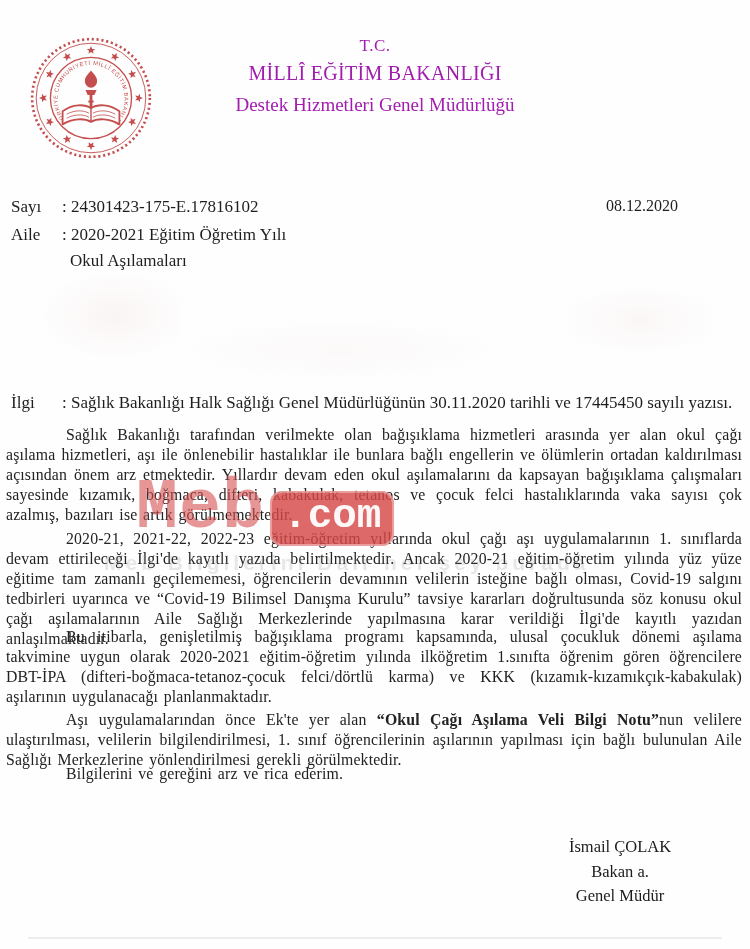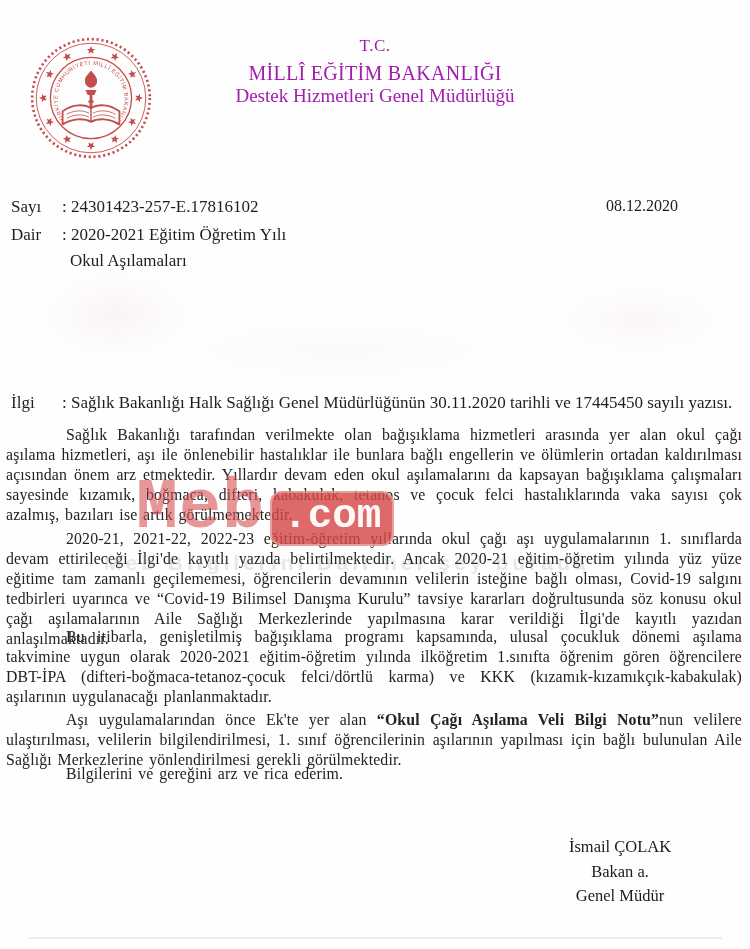--- a/index.html
+++ b/index.html
@@ -7,21 +7,21 @@
     position:relative; width:750px; height:949px; margin:0 auto;
     background:#fefefe; overflow:hidden;
     font-family:"Liberation Serif", serif; color:#1e1e1e;
   }
   
   .seal { position:absolute; left:28px; top:28px; width:126px; height:140px; opacity:.93; }
   
   .hdr { position:absolute; top:36px; left:0; width:750px; text-align:center; color:#a21caf; }
   .hdr .tc        { font-size:17px; letter-spacing:.5px; }
   .hdr .ministry  { font-size:20px; margin-top:6px; letter-spacing:.3px; }
-  .hdr .dept      { font-size:19px; margin-top:0; }
+  .hdr .dept      { font-size:19px; margin-top:9px; }
   
   .meta-row { position:absolute; font-size:17px; white-space:nowrap; }
   .row-sayi { top:197px; left:11px; }
   .row-konu { top:225px; left:11px; }
   .row-okul { top:251px; left:70px; }
   .lbl { display:inline-block; width:51px; }
   .letter-date { position:absolute; top:197px; left:606px; font-size:16px; }
   .row-ilgi { top:393px; left:11px; }
   
   .body-text { position:absolute; left:6px; width:736px; }
@@ -109,25 +109,25 @@
     <path d="M38 85 C46 80.5 55 81 60 84 M38 89 C46 84.5 55 85 60 88 M86 85 C78 80.5 69 81 64 84 M86 89 C78 84.5 69 85 64 88" fill="none" stroke="#c04040" stroke-width="0.8"></path>
   </svg>
 
   <div class="hdr">
     <div class="tc">T.C.</div>
     <div class="ministry">MİLLÎ EĞİTİM BAKANLIĞI</div>
     <div class="dept">Destek Hizmetleri Genel Müdürlüğü</div>
   </div>
 
   <div class="meta-row row-sayi">
-    <span class="lbl">Sayı</span><span>: 24301423-257-E.17816102</span>
+    <span class="lbl">Sayı</span><span>: 24301423-175-E.17816102</span>
   </div>
   <div class="letter-date">08.12.2020</div>
   <div class="meta-row row-konu">
-    <span class="lbl">Dair</span><span>: 2020-2021 Eğitim Öğretim Yılı</span>
+    <span class="lbl">Aile</span><span>: 2020-2021 Eğitim Öğretim Yılı</span>
   </div>
   <div class="meta-row row-okul">Okul Aşılamaları</div>
 
   <div class="meta-row row-ilgi">
     <span class="lbl">İlgi</span><span>: Sağlık Bakanlığı Halk Sağlığı Genel Müdürlüğünün 30.11.2020 tarihli ve 17445450 sayılı yazısı.</span>
   </div>
 
   <div class="body-text">
     <p class="p1">Sağlık Bakanlığı tarafından verilmekte olan bağışıklama hizmetleri arasında yer alan okul çağı aşılama hizmetleri, aşı ile önlenebilir hastalıklar ile bunlara bağlı engellerin ve ölümlerin ortadan kaldırılması açısından önem arz etmektedir. Yıllardır devam eden okul aşılamalarını da kapsayan bağışıklama çalışmaları sayesinde kızamık, boğmaca, difteri, kabakulak, tetanos ve çocuk felci hastalıklarında vaka sayısı çok azalmış, bazıları ise artık görülmemektedir.</p>
     <p class="p2">2020-21, 2021-22, 2022-23 eğitim-öğretim yıllarında okul çağı aşı uygulamalarının 1. sınıflarda devam ettirileceği İlgi'de kayıtlı yazıda belirtilmektedir. Ancak 2020-21 eğitim-öğretim yılında yüz yüze eğitime tam zamanlı geçilememesi, öğrencilerin devamının velilerin isteğine bağlı olması, Covid-19 salgını tedbirleri uyarınca ve “Covid-19 Bilimsel Danışma Kurulu” tavsiye kararları doğrultusunda söz konusu okul çağı aşılamalarının Aile Sağlığı Merkezlerinde yapılmasına karar verildiği İlgi'de kayıtlı yazıdan anlaşılmaktadır.</p>

